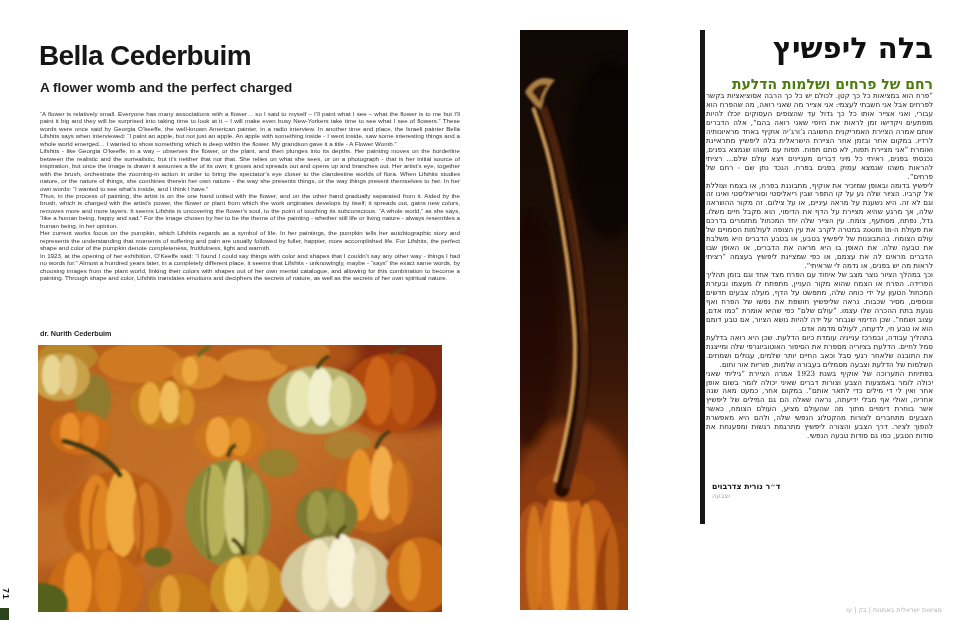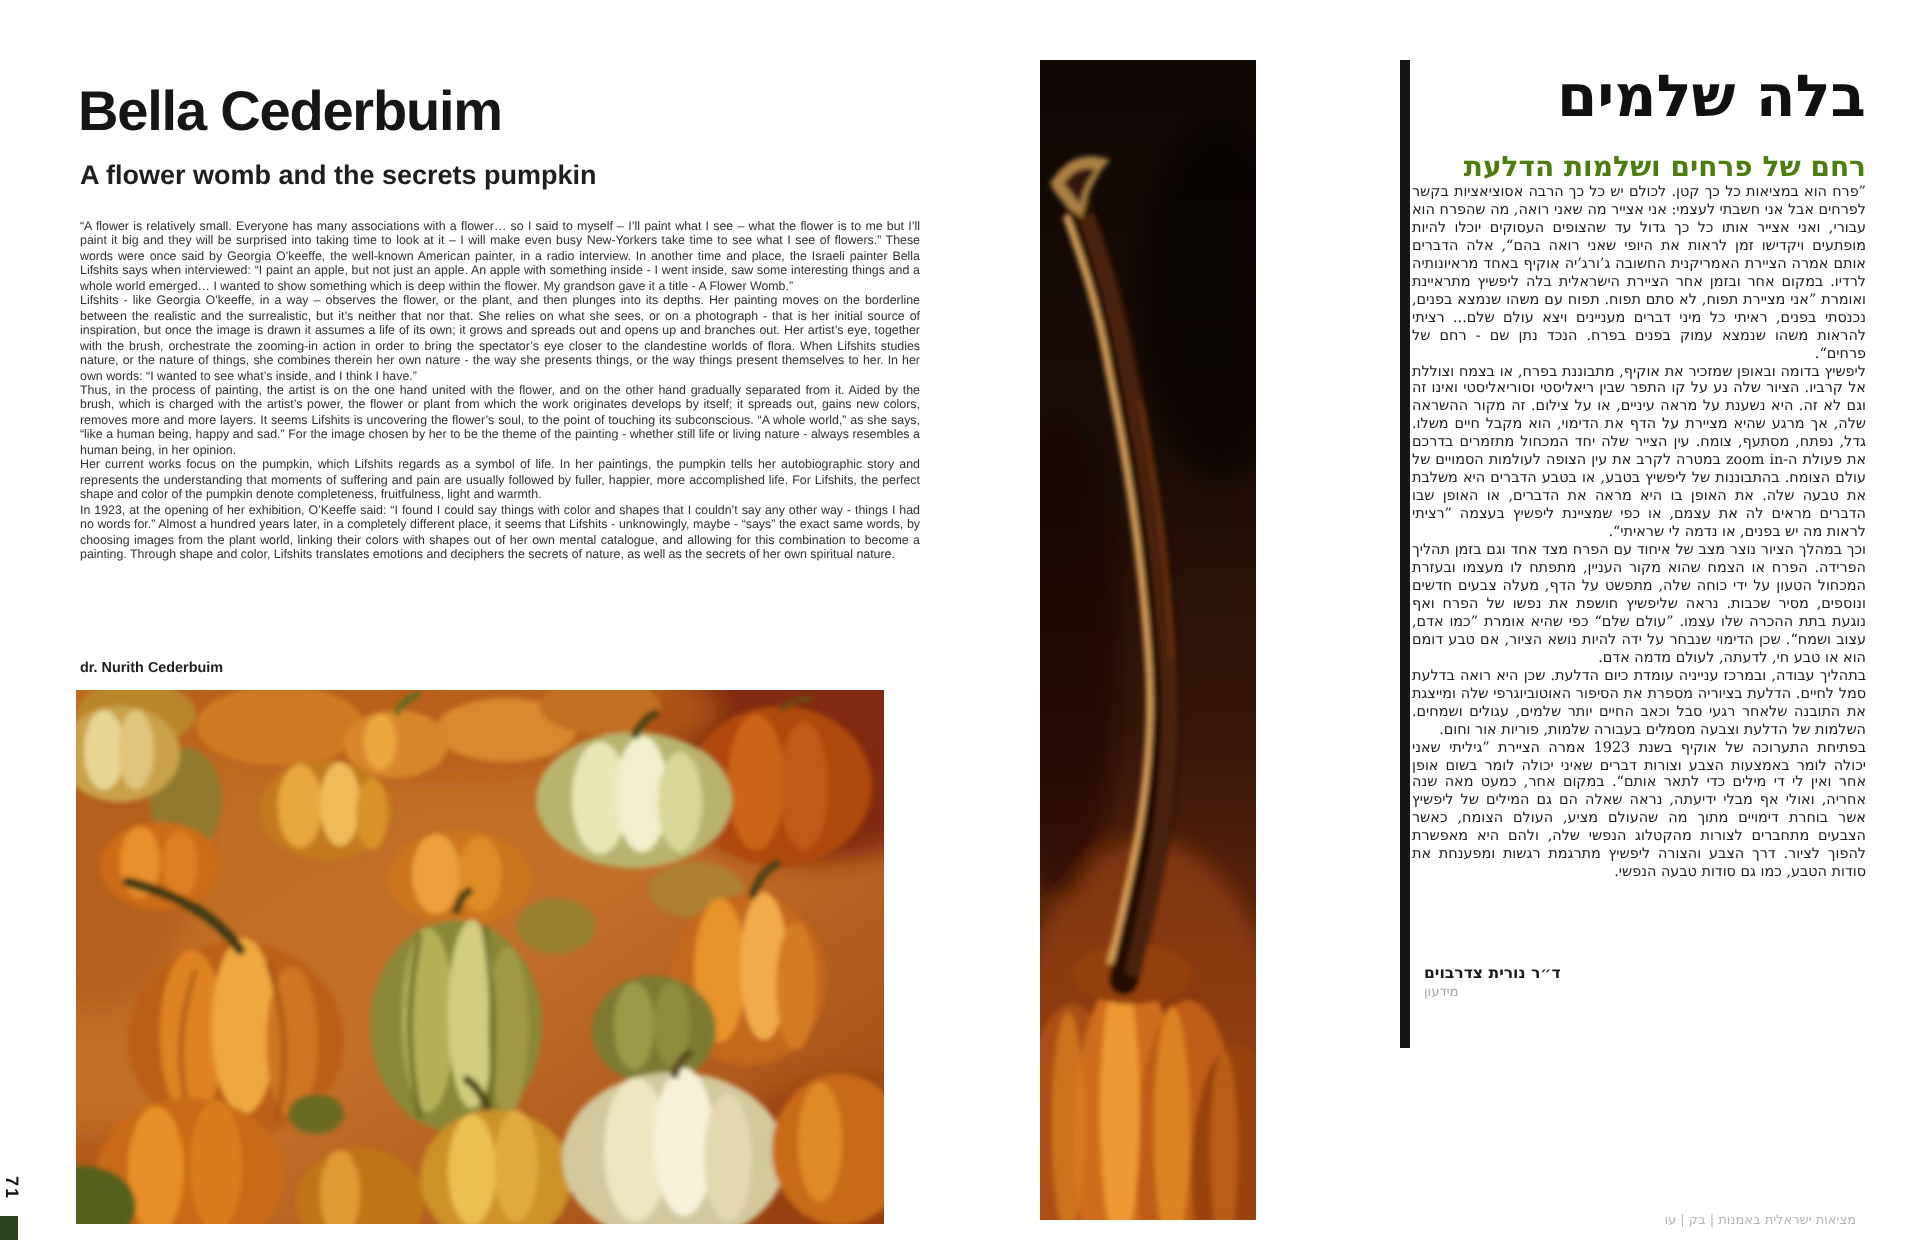--- a/index.html
+++ b/index.html
@@ -27,29 +27,29 @@
 
   .he{font-family:"DejaVu Serif","DejaVu Sans",serif;direction:rtl;}
   .he-title{position:absolute;right:27px;top:31px;font-size:29px;font-weight:bold;color:#101010;}
   .he-sub{position:absolute;right:27px;top:76px;font-size:14px;font-weight:bold;color:#4d7c0f;}
   .he-body{position:absolute;right:27px;top:92px;width:227px;height:361px;overflow:hidden;
            font-size:7.2px;line-height:8.95px;text-align:justify;color:#202020;}
   .he-body p{margin:0;}
   .he-sig{position:absolute;left:712px;top:482px;text-align:left;}
   .he-sig .name{font-size:7.8px;font-weight:bold;color:#1a1a1a;text-align:right;}
   .he-sig .note{font-size:6.6px;color:#a8a8a8;margin-top:1px;margin-right:0;}
-  .he-footer{position:absolute;right:32px;top:606px;font-size:6.5px;color:#b5b5b5;
+  .he-footer{position:absolute;right:18px;top:606px;font-size:6.5px;color:#b5b5b5;
              font-family:"DejaVu Sans",sans-serif;direction:rtl;}
 </style>
 </head>
 <body>
 
 <div>
   <div class="en-title">Bella Cederbuim</div>
-  <div class="en-sub">A flower womb and the secrets pumpkin</div>
+  <div class="en-sub">A flower womb and the perfect charged</div>
   <div class="en-body">
       <p>“A flower is relatively small. Everyone has many associations with a flower… so I said to myself – I’ll paint what I see – what the flower is to me but I’ll paint it big and they will be surprised into taking time to look at it – I will make even busy New-Yorkers take time to see what I see of flowers.”  These words were once said by Georgia O’keeffe, the well-known American painter, in a radio interview. In another time and place, the Israeli painter Bella Lifshits says when interviewed: “I paint an apple, but not just an apple. An apple with something inside - I went inside, saw some interesting things and a whole world emerged… I wanted to show something which is deep within the flower. My grandson gave it a title - A Flower Womb.”</p>
       <p>Lifshits - like Georgia O’keeffe, in a way – observes the flower, or the plant, and then plunges into its depths. Her painting moves on the borderline between the realistic and the surrealistic, but it’s neither that nor that. She relies on what she sees, or on a photograph - that is her initial source of inspiration, but once the image is drawn it assumes a life of its own; it grows and spreads out and opens up and branches out. Her artist’s eye, together with the brush, orchestrate the zooming-in action in order to bring the spectator’s eye closer to the clandestine worlds of flora. When Lifshits studies nature, or the nature of things, she combines therein her own nature - the way she presents things, or the way things present themselves to her. In her own words: “I wanted to see what’s inside, and I think I have.”</p>
       <p>Thus, in the process of painting, the artist is on the one hand united with the flower, and on the other hand gradually separated from it. Aided by the brush, which is charged with the artist’s power, the flower or plant from which the work originates develops by itself; it spreads out, gains new colors, removes more and more layers. It seems Lifshits is uncovering the flower’s soul, to the point of touching its subconscious. “A whole world,” as she says, “like a human being, happy and sad.” For the image chosen by her to be the theme of the painting - whether still life or living nature - always resembles a human being, in her opinion.</p>
       <p>Her current works focus on the pumpkin, which Lifshits regards as a symbol of life. In her paintings, the pumpkin tells her autobiographic story and represents the understanding that moments of suffering and pain are usually followed by fuller, happier, more accomplished life. For Lifshits, the perfect shape and color of the pumpkin denote completeness, fruitfulness, light and warmth.</p>
       <p>In 1923, at the opening of her exhibition, O’Keeffe said: “I found I could say things with color and shapes that I couldn’t say any other way - things I had no words for.” Almost a hundred years later, in a completely different place, it seems that Lifshits - unknowingly, maybe - “says” the exact same words, by choosing images from the plant world, linking their colors with shapes out of her own mental catalogue, and allowing for this combination to become a painting. Through shape and color, Lifshits translates emotions and deciphers the secrets of nature, as well as the secrets of her own spiritual nature.</p>
     </div>
   <div class="en-sig">dr. Nurith Cederbuim</div>
 
   <div class="paint-left">
@@ -195,29 +195,29 @@
         <path d="M35,452 C47,402 58,355 54,298 C50,240 42,194 34,154 C29,124 21,100 13,78" stroke="#dca45c" stroke-width="3.4" fill="none" opacity="0.95"></path>
         <path d="M66,300 C64,250 58,210 50,170" stroke="#7c3c14" stroke-width="2" fill="none" opacity="0.6"></path>
         <path d="M5,62 Q16,43 35,50 Q25,60 21,79 Q11,73 5,62 Z" fill="#b98a48" opacity="0.92"></path>
         <path d="M12,62 Q18,52 28,55 Q22,62 20,72 Z" fill="#33180a"></path>
       </g>
     </svg>
   </div>
 
   <div class="vrule"></div>
 
-  <div class="he he-title">בלה שלמים</div>
+  <div class="he he-title">בלה ליפשיץ</div>
   <div class="he he-sub">רחם של פרחים ושלמות הדלעת</div>
   <div class="he he-body">
       <p>”פרח הוא במציאות כל כך קטן. לכולם יש כל כך הרבה אסוציאציות בקשר לפרחים אבל אני חשבתי לעצמי: אני אצייר מה שאני רואה, מה שהפרח הוא עבורי, ואני אצייר אותו כל כך גדול עד שהצופים העסוקים יוכלו להיות מופתעים ויקדישו זמן לראות את היופי שאני רואה בהם“, אלה הדברים אותם אמרה הציירת האמריקנית החשובה ג’ורג’יה אוקיף באחד מראיונותיה לרדיו. במקום אחר ובזמן אחר הציירת הישראלית בלה ליפשיץ מתראיינת ואומרת ”אני מציירת תפוח, לא סתם תפוח. תפוח עם משהו שנמצא בפנים, נכנסתי בפנים, ראיתי כל מיני דברים מעניינים ויצא עולם שלם... רציתי להראות משהו שנמצא עמוק בפנים בפרח. הנכד נתן שם - רחם של פרחים“.</p>
       <p>ליפשיץ בדומה ובאופן שמזכיר את אוקיף, מתבוננת בפרח, או בצמח וצוללת אל קרביו. הציור שלה נע על קו התפר שבין ריאליסטי וסוריאליסטי ואינו זה וגם לא זה. היא נשענת על מראה עיניים, או על צילום. זה מקור ההשראה שלה, אך מרגע שהיא מציירת על הדף את הדימוי, הוא מקבל חיים משלו. גדל, נפתח, מסתעף, צומח. עין הצייר שלה יחד המכחול מתזמרים בדרכם את פעולת ה-zoom in במטרה לקרב את עין הצופה לעולמות הסמויים של עולם הצומח. בהתבוננות של ליפשיץ בטבע, או בטבע הדברים היא משלבת את טבעה שלה. את האופן בו היא מראה את הדברים, או האופן שבו הדברים מראים לה את עצמם, או כפי שמציינת ליפשיץ בעצמה ”רציתי לראות מה יש בפנים, או נדמה לי שראיתי“.</p>
       <p>וכך במהלך הציור נוצר מצב של איחוד עם הפרח מצד אחד וגם בזמן תהליך הפרידה. הפרח או הצמח שהוא מקור העניין, מתפתח לו מעצמו ובעזרת המכחול הטעון על ידי כוחה שלה, מתפשט על הדף, מעלה צבעים חדשים ונוספים, מסיר שכבות. נראה שליפשיץ חושפת את נפשו של הפרח ואף נוגעת בתת ההכרה שלו עצמו. ”עולם שלם“ כפי שהיא אומרת ”כמו אדם, עצוב ושמח“. שכן הדימוי שנבחר על ידה להיות נושא הציור, אם טבע דומם הוא או טבע חי, לדעתה, לעולם מדמה אדם.</p>
       <p>בתהליך עבודה, ובמרכז ענייניה עומדת כיום הדלעת. שכן היא רואה בדלעת סמל לחיים. הדלעת בציוריה מספרת את הסיפור האוטוביוגרפי שלה ומייצגת את התובנה שלאחר רגעי סבל וכאב החיים יותר שלמים, עגולים ושמחים. השלמות של הדלעת וצבעה מסמלים בעבורה שלמות, פוריות אור וחום.</p>
       <p>בפתיחת התערוכה של אוקיף בשנת 1923 אמרה הציירת ”גיליתי שאני יכולה לומר באמצעות הצבע וצורות דברים שאיני יכולה לומר בשום אופן אחר ואין לי די מילים כדי לתאר אותם“. במקום אחר, כמעט מאה שנה אחריה, ואולי אף מבלי ידיעתה, נראה שאלה הם גם המילים של ליפשיץ אשר בוחרת דימויים מתוך מה שהעולם מציע, העולם הצומח, כאשר הצבעים מתחברים לצורות מהקטלוג הנפשי שלה, ולהם היא מאפשרת להפוך לציור. דרך הצבע והצורה ליפשיץ מתרגמת רגשות ומפענחת את סודות הטבע, כמו גם סודות טבעה הנפשי.</p>
     </div>
 
   <div class="he he-sig">
     <div class="name">ד״ר נורית צדרבוים</div>
-    <div class="note">מידעון</div>
+    <div class="note">וצבעה</div>
   </div>
 
   <div class="he-footer">מציאות ישראלית באמנות | בק | עו</div>
 </div>
 
 </body></html>

